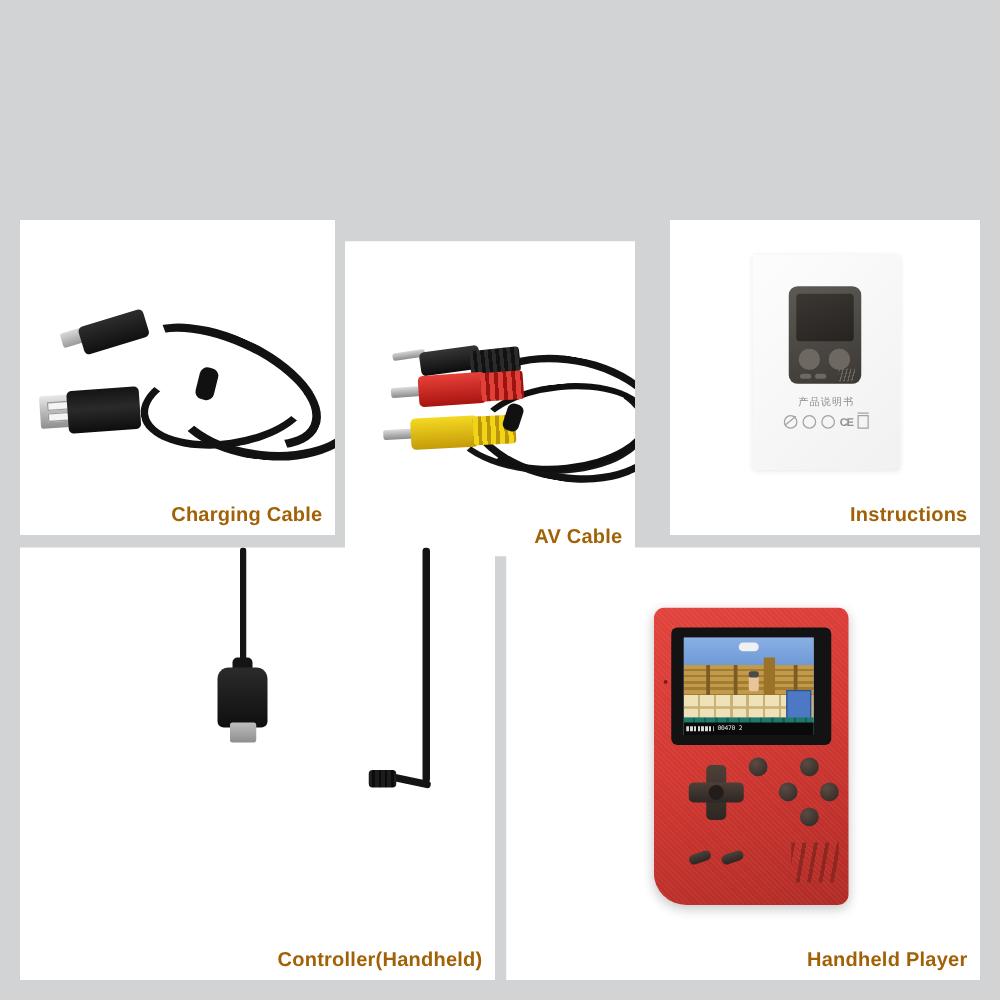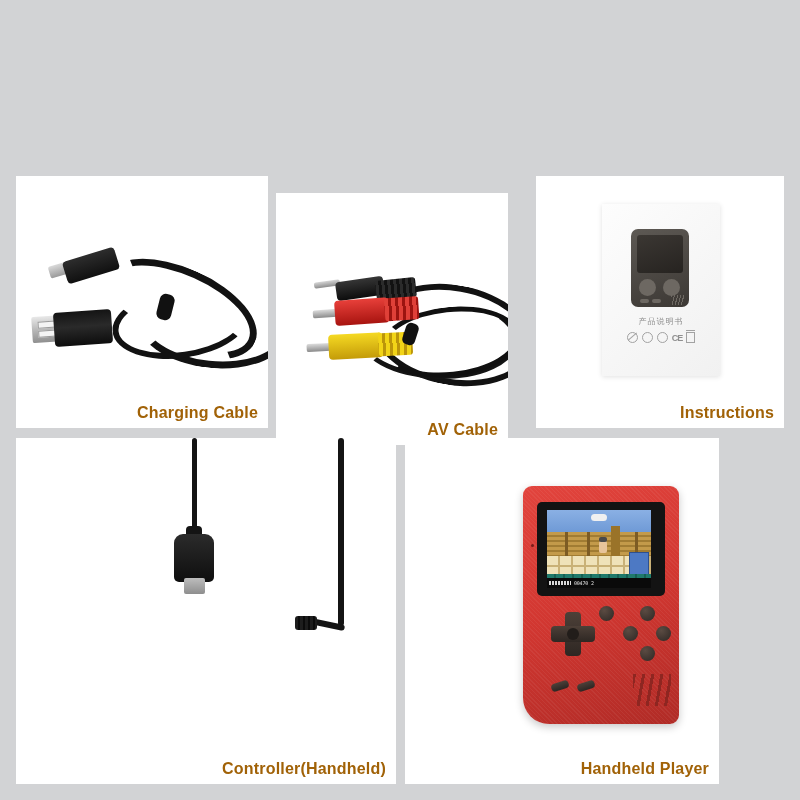--- a/index.html
+++ b/index.html
@@ -32,21 +32,21 @@
     position:absolute;right:10px;bottom:6px;
     font-size:16px;font-weight:bold;color:#a16207;
     letter-spacing:.2px;white-space:nowrap;
   }
   
   #cell-charging{left:16px;top:0;width:252px;height:252px;}
   #cell-av{left:276px;top:0;width:232px;height:252px;margin-top:17px;}
   #cell-instructions{left:536px;top:0;width:248px;height:252px;}
   
   #cell-controller{left:16px;top:262px;width:380px;height:346px;}
-  #cell-handheld{left:405px;top:262px;width:314px;height:346px;}
+  #cell-handheld{left:405px;top:262px;width:379px;height:346px;}
 
   .stage{position:absolute;inset:0;}
 
   
   .usb-a{
     position:absolute;left:38px;top:135px;width:58px;height:34px;
     background:linear-gradient(180deg,#141414 0%,#2a2a2a 45%,#0d0d0d 100%);
     border-radius:4px;transform:rotate(-4deg);z-index:4;
   }
   .usb-a-metal{

